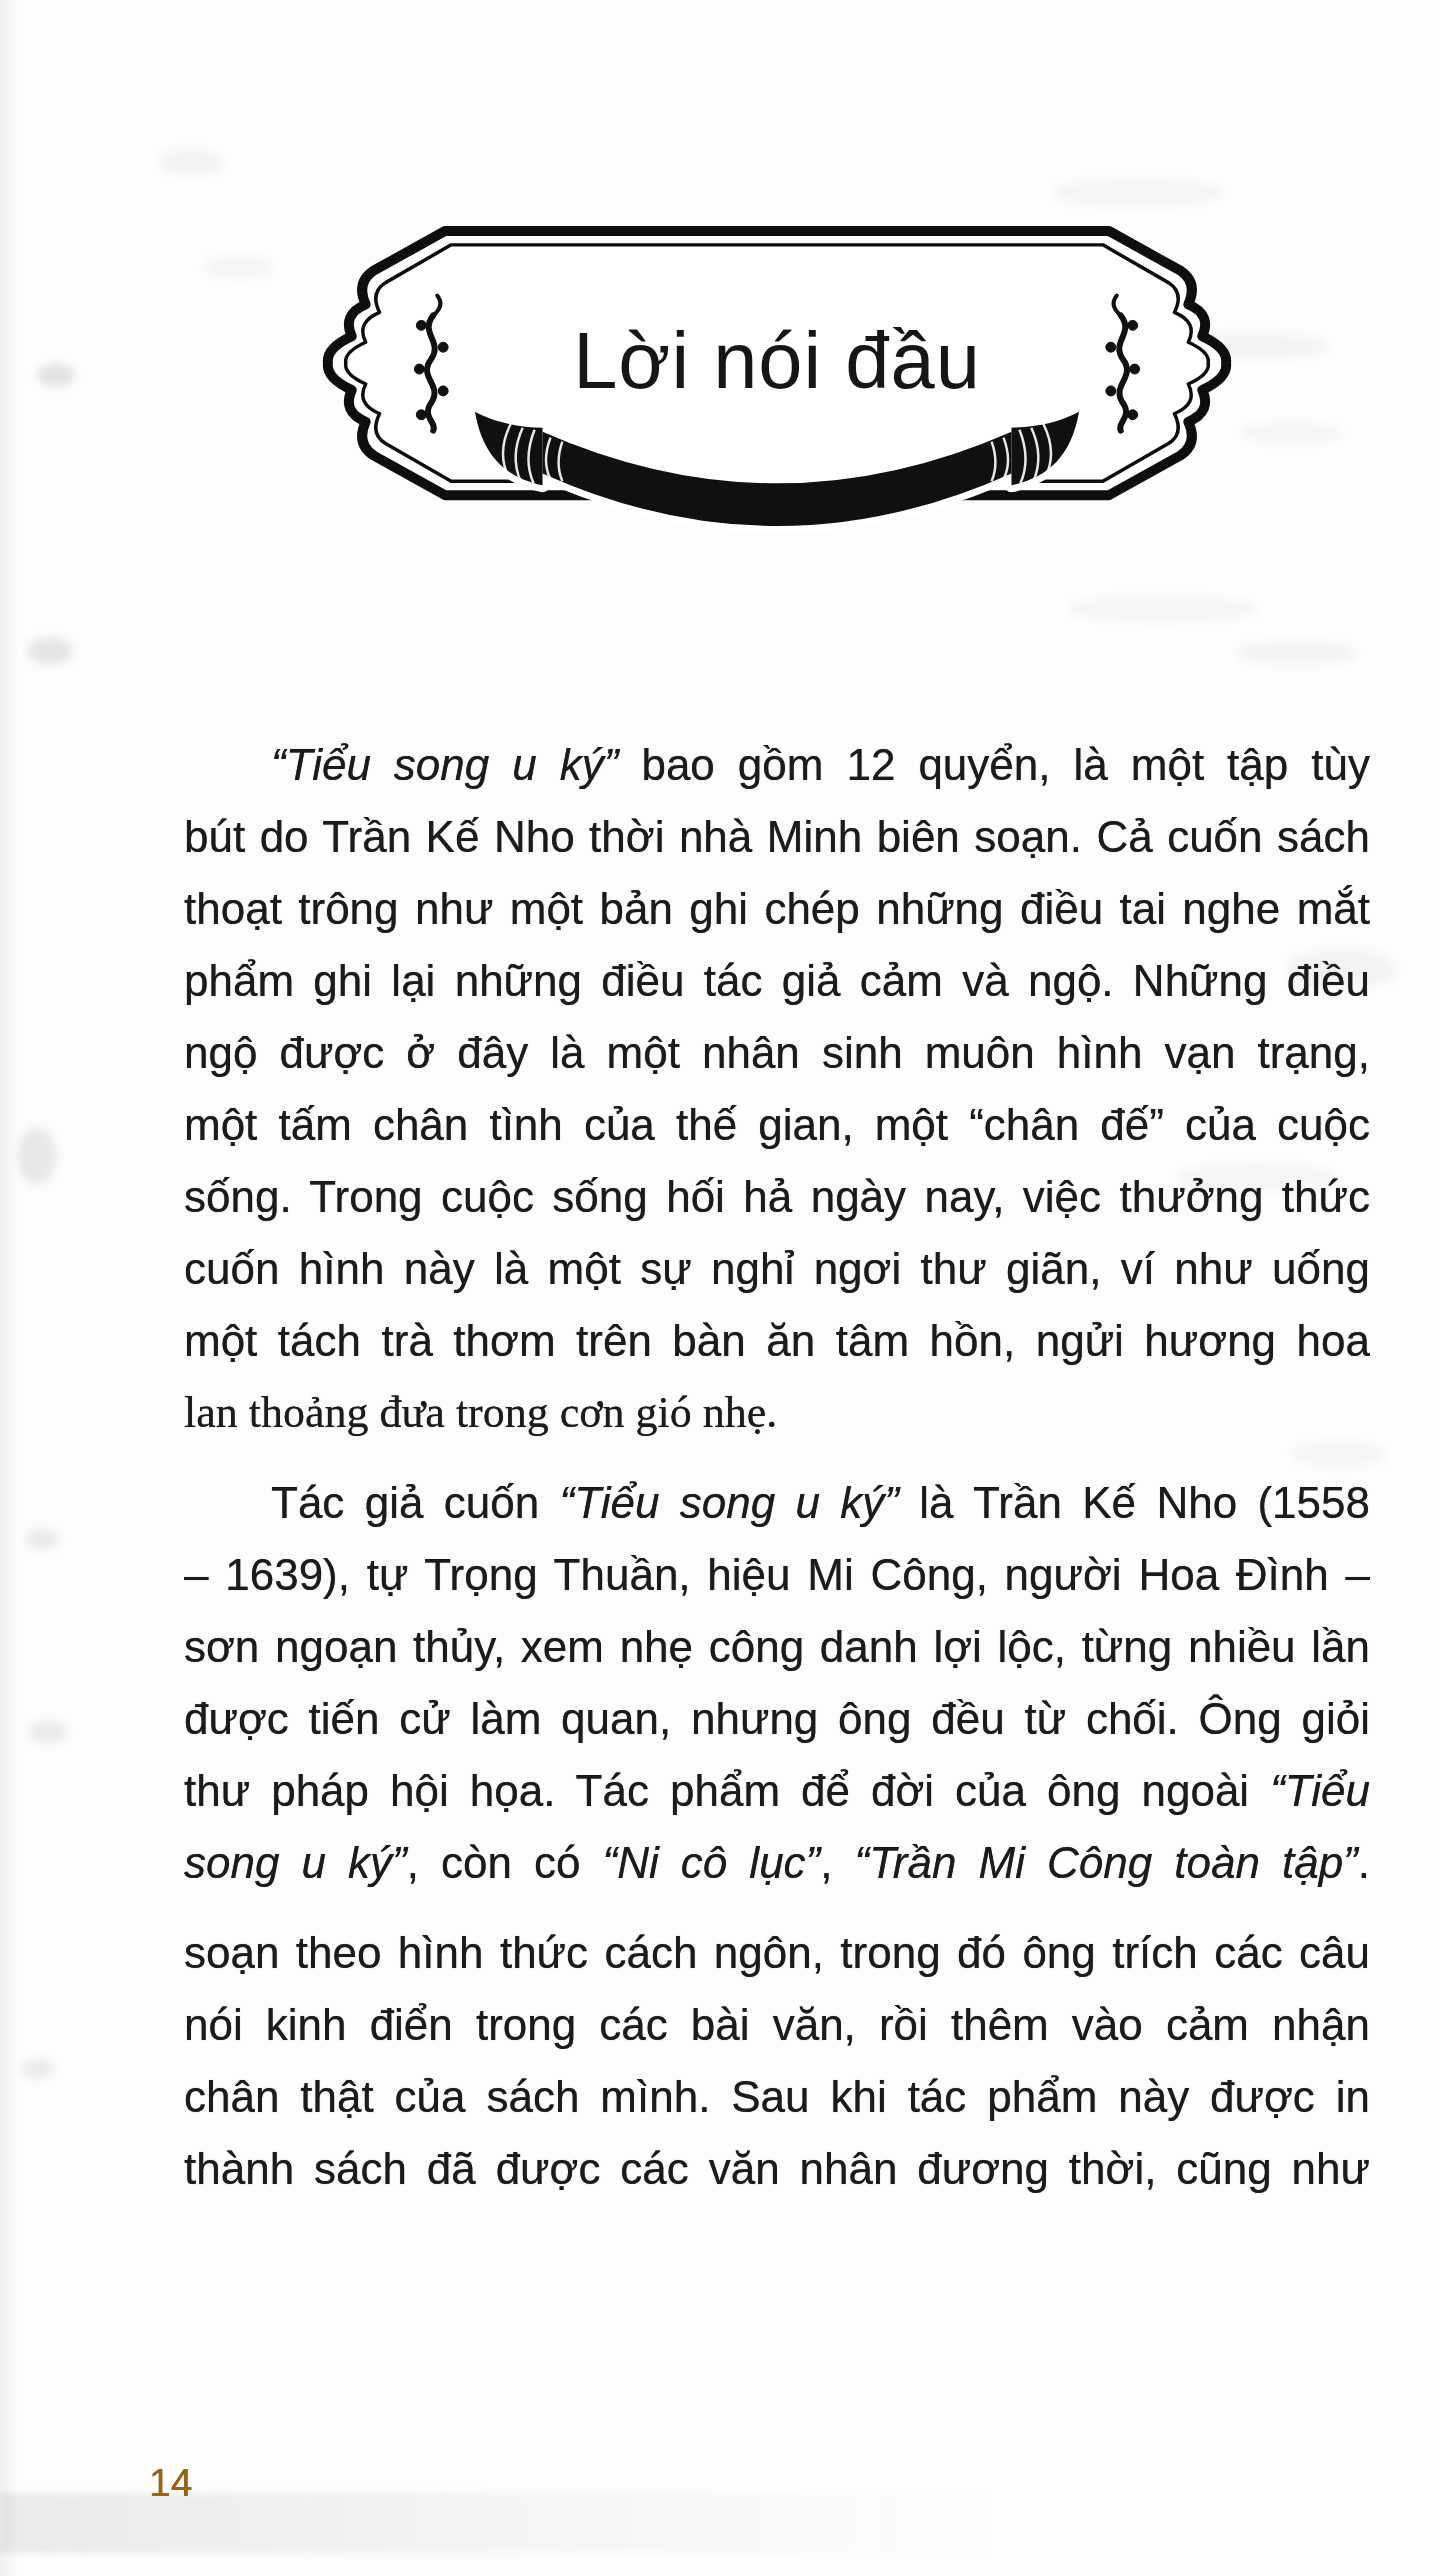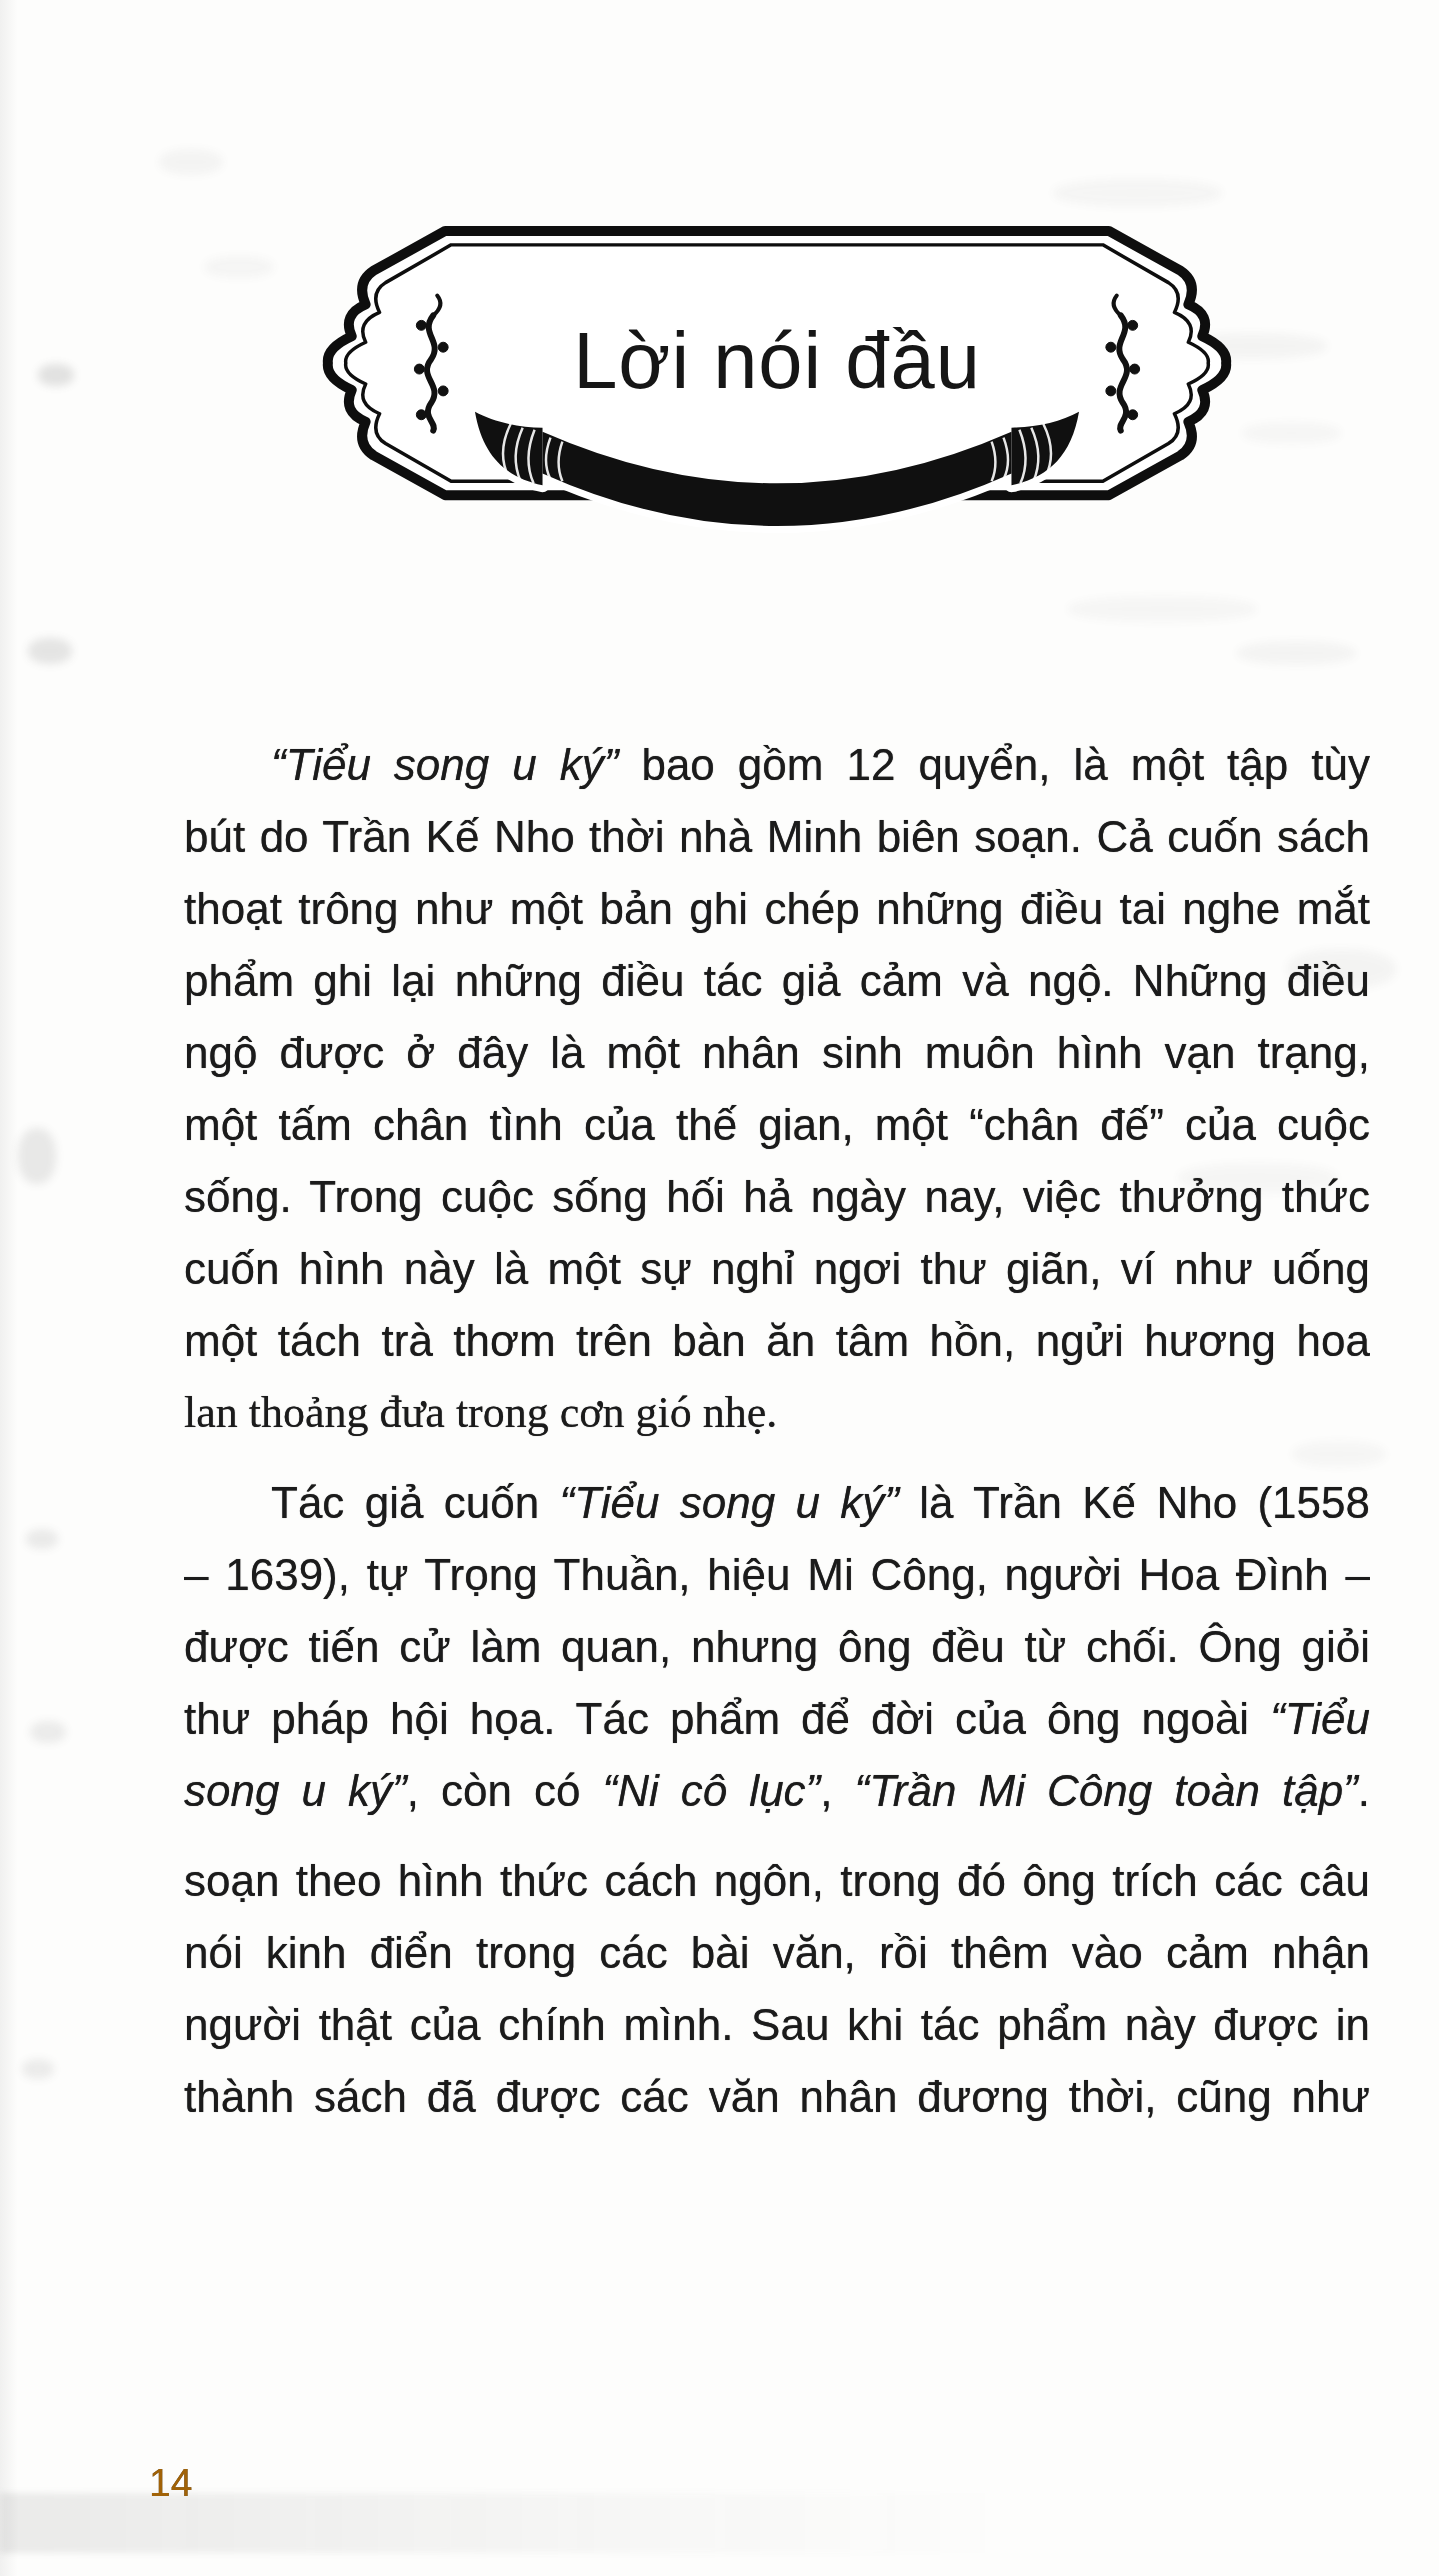--- a/index.html
+++ b/index.html
@@ -137,28 +137,29 @@
         <div class="line"><span>ngộ được ở đây là một nhân sinh muôn hình vạn trạng,</span></div>
         <div class="line"><span>một tấm chân tình của thế gian, một “chân đế” của cuộc</span></div>
         <div class="line"><span>sống. Trong cuộc sống hối hả ngày nay, việc thưởng thức</span></div>
         <div class="line"><span>cuốn hình này là một sự nghỉ ngơi thư giãn, ví như uống</span></div>
         <div class="line"><span>một tách trà thơm trên bàn ăn tâm hồn, ngửi hương hoa</span></div>
         <div class="line short"><span>lan thoảng đưa trong cơn gió nhẹ.</span></div>
       </div>
       <div class="para">
         <div class="line indent"><span>Tác giả cuốn </span><span class="it">“Tiểu song u ký”</span><span> là Trần Kế Nho (1558</span></div>
         <div class="line"><span>– 1639), tự Trọng Thuần, hiệu Mi Công, người Hoa Đình –</span></div>
+        <div class="line"><span>sơn ngoạn thủy, xem nhẹ công danh lợi lộc, từng nhiều lần</span></div>
         <div class="line"><span>được tiến cử làm quan, nhưng ông đều từ chối. Ông giỏi</span></div>
         <div class="line"><span>thư pháp hội họa. Tác phẩm để đời của ông ngoài </span><span class="it">“Tiểu</span></div>
         <div class="line"><span class="it">song u ký”</span><span>, còn có </span><span class="it">“Ni cô lục”</span><span>, </span><span class="it">“Trần Mi Công toàn tập”</span><span>.</span></div>
       </div>
       <div class="para">
         <div class="line"><span>soạn theo hình thức cách ngôn, trong đó ông trích các câu</span></div>
         <div class="line"><span>nói kinh điển trong các bài văn, rồi thêm vào cảm nhận</span></div>
-        <div class="line"><span>người thật của chính mình. Sau khi tác phẩm này được in</span></div>
+        <div class="line"><span>chân thật của sách mình. Sau khi tác phẩm này được in</span></div>
         <div class="line"><span>thành sách đã được các văn nhân đương thời, cũng như</span></div>
       </div>
     </div>
 
   <div class="page-number">14</div>
 
 </div>
 
 
 </body></html>

